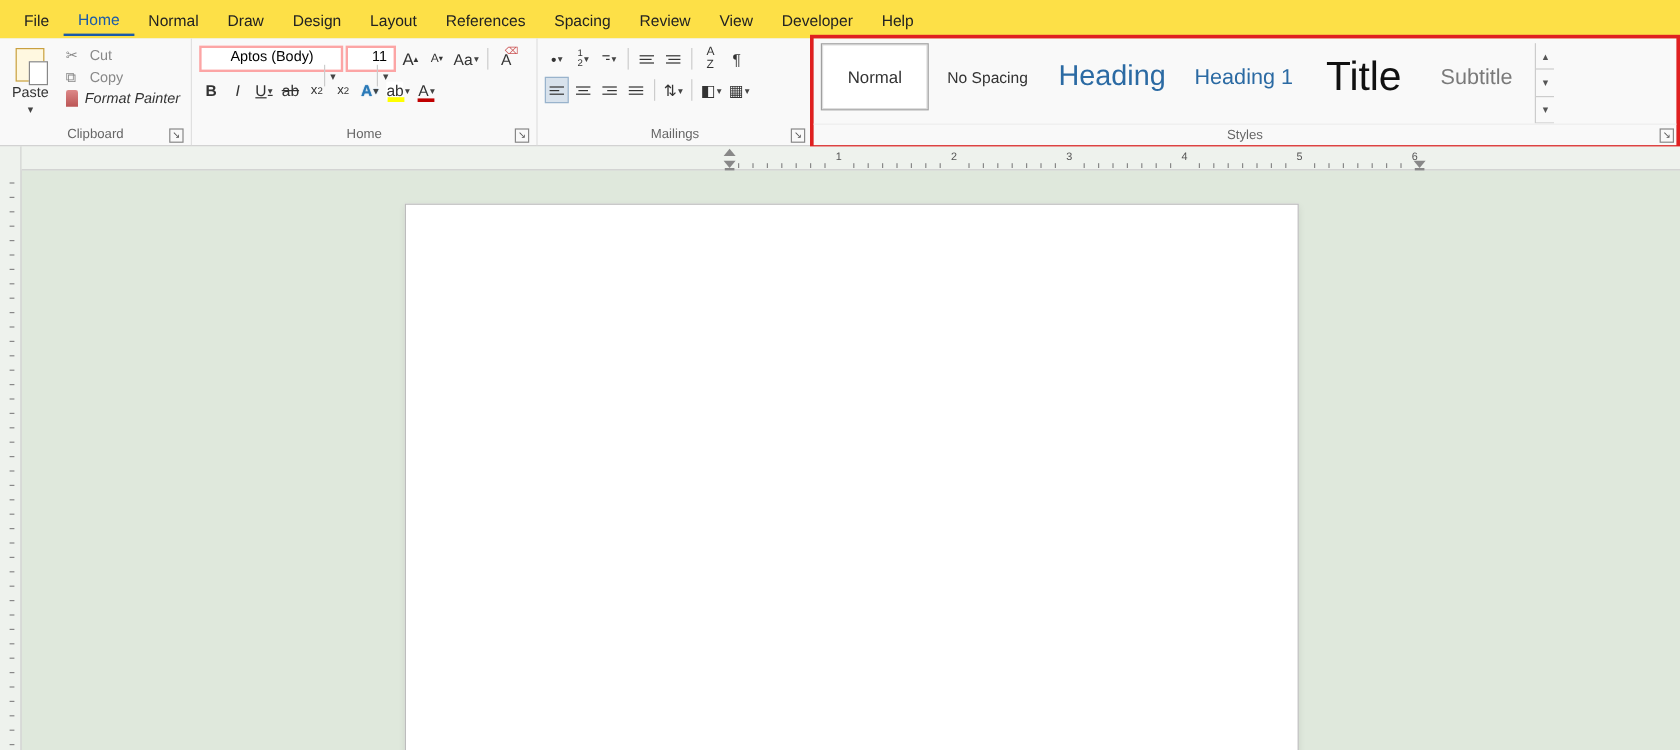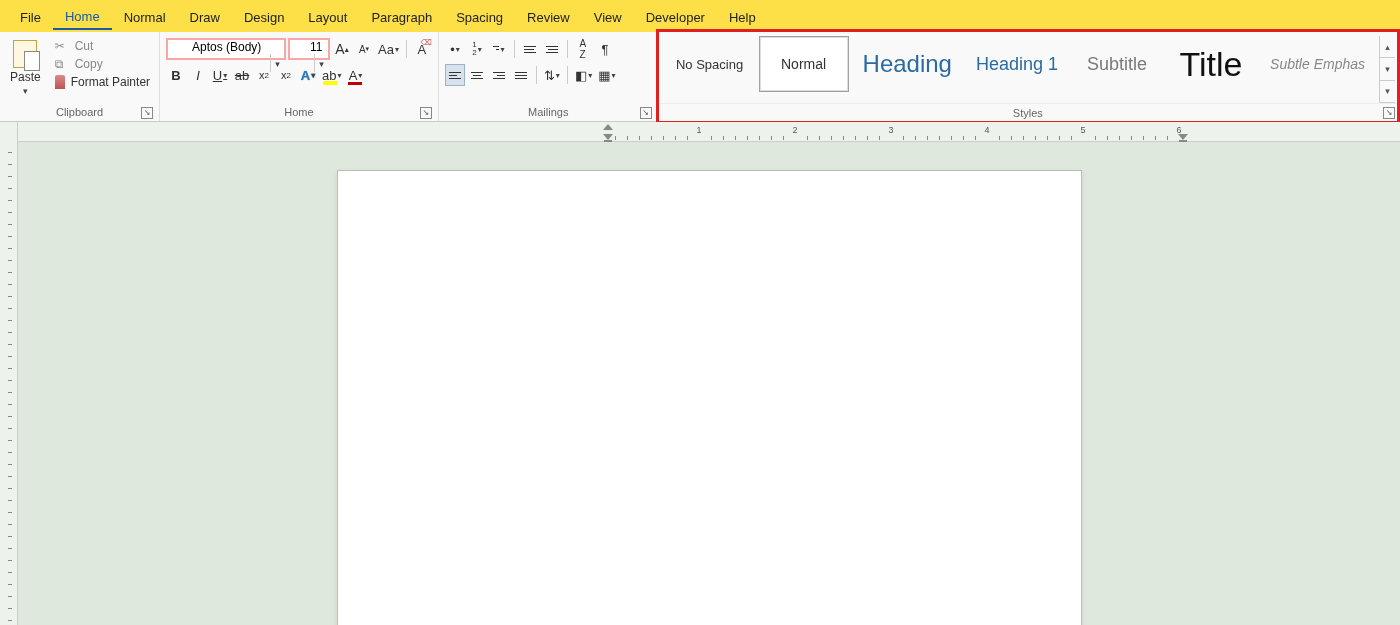--- a/index.html
+++ b/index.html
@@ -114,21 +114,21 @@
 }
 .clip-item {
   display: flex;
   align-items: center;
   gap: 6px;
   padding: 1px 4px;
   cursor: pointer;
   color: #888;
   white-space: nowrap;
 }
-.clip-item.enabled { color: #333; }
+.clip-item.enabled { color: #333; font-style: italic; }
 .clip-item .mini-icon { width: 14px; height: 14px; display:inline-block; }
 .cut-icon { color:#888; }
 .copy-icon { color:#888; }
 .brush-icon { background: linear-gradient(#d88, #b55); width:10px; height:14px; border-radius:2px 2px 0 0; display:inline-block;}
 
 
 .font-row1, .font-row2 { display: flex; align-items: center; gap: 2px; }
 .font-stack { display:flex; flex-direction:column; gap:4px; padding:2px 2px;}
 .combo {
   display: flex;
@@ -277,21 +277,21 @@
 
 <div class="app">
 
   <div class="tabs" id="tabs">
       <div class="tab">File</div>
       <div class="tab active">Home</div>
       <div class="tab">Normal</div>
       <div class="tab">Draw</div>
       <div class="tab">Design</div>
       <div class="tab">Layout</div>
-      <div class="tab">Paragraph</div>
+      <div class="tab">References</div>
       <div class="tab">Spacing</div>
       <div class="tab">Review</div>
       <div class="tab">View</div>
       <div class="tab">Developer</div>
       <div class="tab">Help</div>
     </div>
 
   <div class="ribbon">
 
     <div class="group" style="width:160px">
@@ -450,27 +450,26 @@
       </div>
       <div class="group-label">
         <span>Mailings</span>
         <span class="launcher">↘</span>
       </div>
     </div>
 
     <div class="group styles-group">
       <div class="styles-body" id="styles-body">
 
-      <div class="style-item style-nospacing">No Spacing</div>
-          <div class="style-item style-normal selected">Normal</div>
+      <div class="style-item style-normal selected">Normal</div>
+          <div class="style-item style-nospacing">No Spacing</div>
           <div class="style-item style-h1">Heading</div>
           <div class="style-item style-h2">Heading 1</div>
+          <div class="style-item style-title">Title</div>
           <div class="style-item style-subtitle">Subtitle</div>
-          <div class="style-item style-title">Title</div>
-          <div class="style-item style-subtle">Subtle Emphas</div>
           <div class="styles-scroll">
             <div>▴</div>
             <div>▾</div>
             <div>▾</div>
           </div>
         </div>
       <div class="group-label">
         <span>Styles</span>
         <span class="launcher">↘</span>
       </div>

